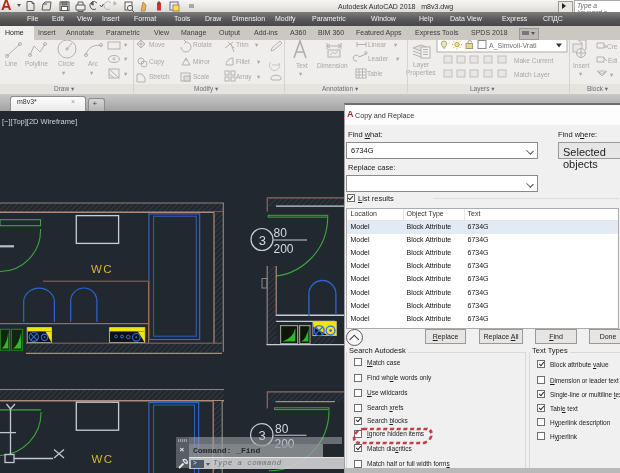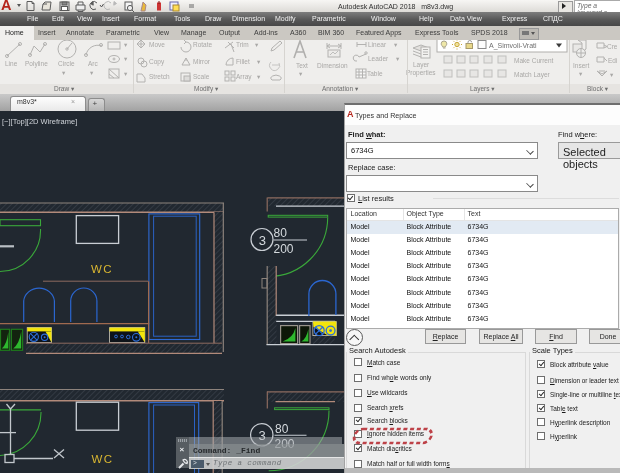--- a/index.html
+++ b/index.html
@@ -399,37 +399,37 @@
 
   <div id="palette" class="abs" style="left:176px;top:437px;width:166px;height:31px;">
     <div class="abs" style="left:0;top:0;width:13px;height:31px;background:#575d62;"></div>
     <div class="abs" style="left:2px;top:1.5px;width:9px;height:3px;background:repeating-linear-gradient(90deg,#9aa0a5 0,#9aa0a5 1px,#61676c 1px,#61676c 2px);"></div>
     <div class="abs" style="left:3.5px;top:8px;font-size:8px;font-weight:bold;color:#eceff1;">×</div>
     <svg class="abs" style="left:1.5px;top:21px;" width="11" height="11" viewBox="0 0 11 11">
       <path d="M1,10 L5.5,5.5" stroke="#e8eaec" stroke-width="2"></path>
       <path d="M5,2 a2.7,2.7 0 0 1 4,3.4 l-1.8,-0.5 -1.2,-1.2 z" stroke="#e8eaec" stroke-width="1.3" fill="none"></path>
     </svg>
     <div class="abs" style="left:13px;top:0;width:153px;height:7px;background:rgba(175,180,183,0.5);"></div>
-    <div class="abs" style="left:13px;top:7px;width:156px;height:13px;background:rgba(150,155,158,0.8);">
+    <div class="abs" style="left:13px;top:7px;width:134px;height:13px;background:rgba(150,155,158,0.8);">
       <span style="position:absolute;left:4px;top:2px;font-family:'Liberation Mono',monospace;font-size:8px;font-weight:bold;color:#26292c;white-space:pre;">Command: _Find</span>
     </div>
     <div class="abs" style="left:13px;top:20px;width:181px;height:11px;background:rgba(208,210,211,0.9);border-top:1px solid rgba(245,245,245,0.7);text-decoration:underline;">
       <div style="position:absolute;left:2px;top:1.5px;width:13px;height:8px;background:#4a5a6a;"></div>
       <span style="position:absolute;left:4px;top:0.5px;font-size:6.5px;color:#dfe3e6;">&gt;</span>
       <div style="position:absolute;left:17px;top:4.5px;width:0;height:0;border-left:2.5px solid transparent;border-right:2.5px solid transparent;border-top:3px solid #555;"></div>
       <span style="position:absolute;left:24px;top:1px;font-family:'Liberation Mono',monospace;font-style:italic;font-size:7.5px;color:#6e7275;letter-spacing:0.4px;">Type a command</span>
     </div>
   </div>
 
   <div id="dlg" class="abs">
     <div id="dlgtitle" class="abs">
       <span style="position:absolute;left:2px;top:4px;font-size:9px;font-weight:bold;color:#b5251c;">A</span>
-      <span style="position:absolute;left:10px;top:5.5px;font-size:7.2px;color:#333;">Types and Replace</span>
-    </div>
-    <span class="lbl" style="left:3px;top:25px;font-weight:bold;">Find <u>w</u>hat:</span>
+      <span style="position:absolute;left:10px;top:5.5px;font-size:7.2px;color:#333;">Copy and Replace</span>
+    </div>
+    <span class="lbl" style="left:3px;top:25px;">Find <u>w</u>hat:</span>
     <div class="abs" style="left:1px;top:37px;width:190px;height:15px;background:#fff;border:1px solid #8a8a8a;">
       <span style="position:absolute;left:4px;top:3px;font-size:7.5px;color:#111;">6734G</span>
       <div style="position:absolute;right:4px;top:5px;width:5px;height:5px;border-right:1.2px solid #444;border-bottom:1.2px solid #444;transform:rotate(45deg) scale(1,0.8);"></div>
     </div>
     <span class="lbl" style="left:213px;top:25px;">Find w<u>h</u>ere:</span>
     <div class="abs" style="left:213px;top:37px;width:64px;height:15px;background:#e6e6e6;border:1px solid #9a9a9a;border-right:none;">
       <span style="position:absolute;left:4px;top:3px;font-size:11px;color:#222;">Selected objects</span>
     </div>
     <span class="lbl" style="left:3px;top:58px;">Replace case:</span>
     <div class="abs" style="left:1px;top:70px;width:190px;height:15px;background:#fff;border:1px solid #8a8a8a;">
@@ -500,21 +500,21 @@
       <div style="position:absolute;left:4px;top:5.5px;width:5.5px;height:5.5px;border-left:1.5px solid #333;border-top:1.5px solid #333;transform:rotate(45deg);"></div>
     </div>
     <div class="btn" style="left:80px;top:224px;width:39px;"><u>R</u>eplace</div>
     <div class="btn" style="left:134px;top:224px;width:42px;">Replace <u>A</u>ll</div>
     <div class="btn" style="left:190px;top:224px;width:40px;"><u>F</u>ind</div>
     <div class="btn" style="left:244px;top:224px;width:36px;">Done</div>
 
     <div class="abs" style="left:1px;top:247px;width:178px;height:130px;border:1px solid #d9d9d9;"></div>
     <div class="abs" style="left:2px;top:241px;background:#f0f0f0;padding:0 2px;font-size:7.5px;color:#1a1a1a;">Search Autodesk</div>
     <div class="abs" style="left:184px;top:247px;width:95px;height:130px;border:1px solid #d9d9d9;"></div>
-    <div class="abs" style="left:185px;top:241px;background:#f0f0f0;padding:0 2px;font-size:7.5px;color:#1a1a1a;">Scale Types</div>
+    <div class="abs" style="left:185px;top:241px;background:#f0f0f0;padding:0 2px;font-size:7.5px;color:#1a1a1a;">Text Types</div>
 
     <div class="cb abs" style="left:9px;top:253px;"></div>
       <span class="lbl7" style="left:22px;top:253.5px;"><u>M</u>atch case</span>
     <div class="cb abs" style="left:9px;top:268.5px;"></div>
       <span class="lbl7" style="left:22px;top:269px;">Find wh<u>o</u>le words only</span>
     <div class="cb abs" style="left:9px;top:283.5px;"></div>
       <span class="lbl7" style="left:22px;top:284px;"><u>U</u>se wildcards</span>
     <div class="cb abs" style="left:9px;top:298.5px;"></div>
       <span class="lbl7" style="left:22px;top:299px;">Search <u>x</u>refs</span>
     <div class="cb c abs" style="left:9px;top:311.5px;"></div>

